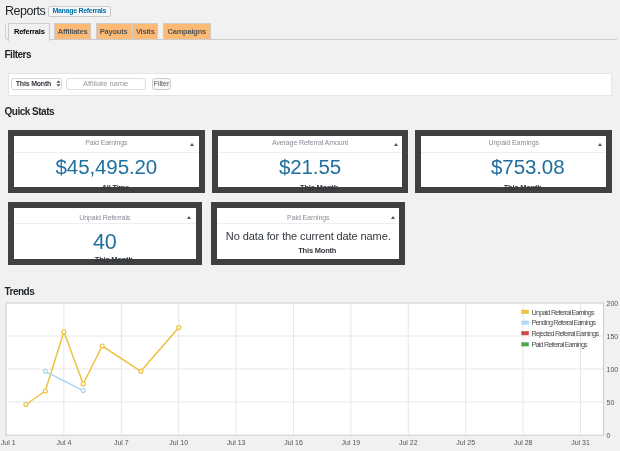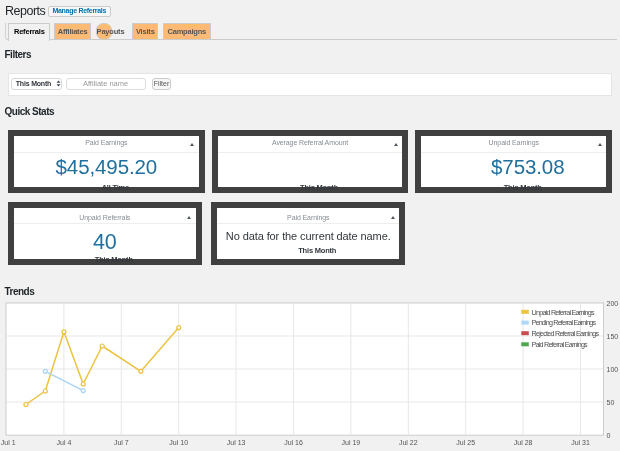--- a/index.html
+++ b/index.html
@@ -28,21 +28,21 @@
 .clabel { position:absolute; left:0; width:100%; text-align:center; font-size:7.5px; font-weight:600; letter-spacing:-0.2px; color:#32373c; line-height:7.5px;padding-left:18px; }
 .nodata { position:absolute; left:0; width:100%; text-align:center; font-size:11px; letter-spacing:-0.1px; color:#32373c; line-height:10.5px; }
 </style>
 </head>
 <body>
 <div class="abs h1">Reports</div>
 <div class="abs mngbtn">Manage Referrals</div>
 <div class="abs tabline"></div>
 <div class="abs tab active" style="left:8.4px; width:41.8px;">Referrals</div>
 <div class="abs tab" style="left:53.7px; width:37.7px;">Affiliates</div>
-<div class="abs tab" style="left:95.6px; width:16px;border-radius:7px;">Payouts</div>
+<div class="abs tab" style="left:95.6px; width:36px;">Payouts</div>
 <div class="abs tab" style="left:132.1px; width:26.4px;">Visits</div>
 <div class="abs tab" style="left:162.7px; width:48.2px;">Campaigns</div>
 <div class="abs sechead" style="left:4.5px; top:49.3px;">Filters</div>
 <div class="abs filterbox"></div>
 <div class="abs sel">This Month</div>
 <svg class="abs" style="left:55.8px; top:80.4px;" width="5" height="7" viewBox="0 0 5 7">
     <path d="M0.5 2.7 L2.5 0.4 L4.5 2.7 Z M0.5 4.3 L2.5 6.6 L4.5 4.3 Z" fill="#3c434a"></path>
   </svg>
 <div class="abs inp">Affiliate name</div>
 <div class="abs fbtn">Filter</div>
@@ -50,20 +50,21 @@
 
 <div class="abs card r1" style="left:8px;">
   <div class="chead">Paid Earnings</div>
     <div class="tri"></div>
   <div class="cval" style="top:21.7px;">$45,495.20</div>
   <div class="clabel" style="top:48.6px;">All Time</div>
 </div>
 <div class="abs card r1" style="left:211.7px;">
   <div class="chead">Average Referral Amount</div>
     <div class="tri"></div>
+  <div class="cval" style="top:21.7px;">$21.55</div>
   <div class="clabel" style="top:48.6px;">This Month</div>
 </div>
 <div class="abs card r1" style="left:415.4px;">
   <div class="chead">Unpaid Earnings</div>
     <div class="tri"></div>
   <div class="cval" style="top:21.7px;padding-left:28px;">$753.08</div>
   <div class="clabel" style="top:48.6px;">This Month</div>
 </div>
 
 <div class="abs card r2" style="left:8px; width:193.6px;">

